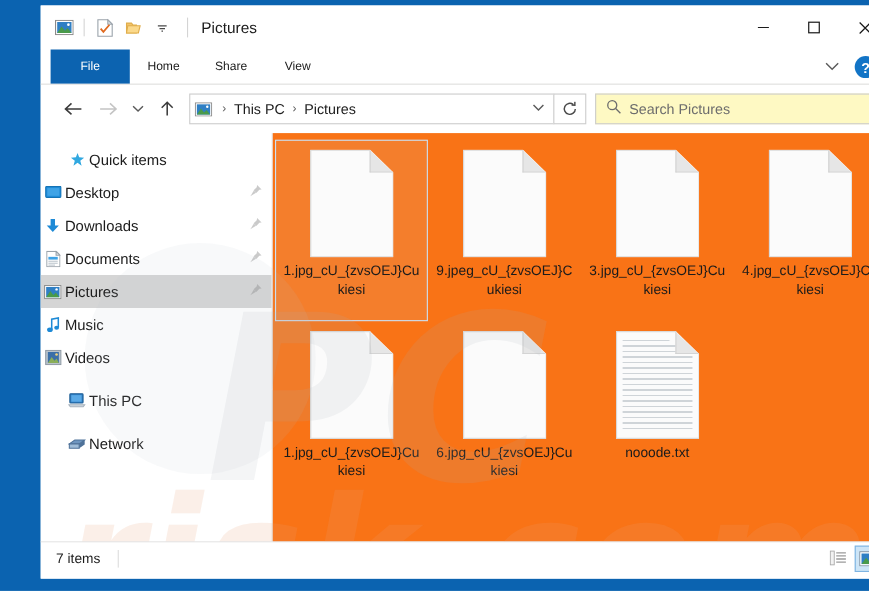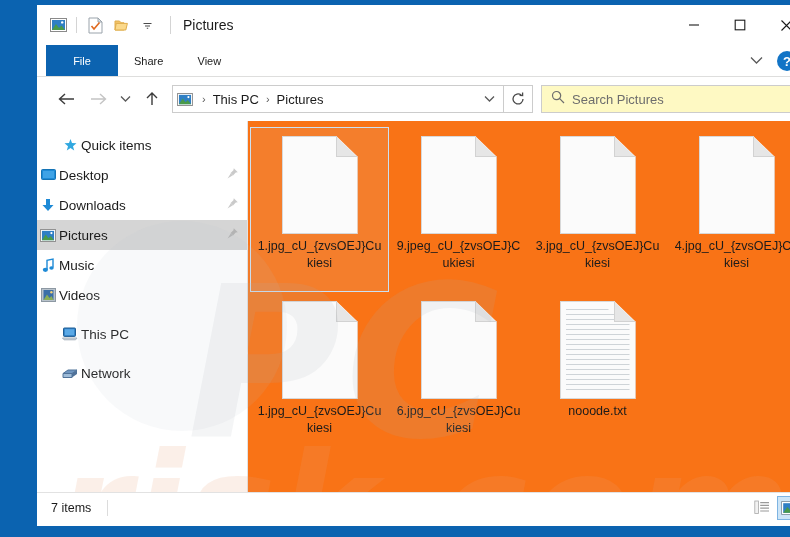--- a/index.html
+++ b/index.html
@@ -281,20 +281,21 @@
       <div class="wc">
         <svg width="13" height="13" viewBox="0 0 13 13">
             <path d="M1.5 1.5 L11.5 11.5 M11.5 1.5 L1.5 11.5" stroke="#1b1b1b" stroke-width="1.1"></path>
           </svg>
       </div>
     </div>
   </div>
 
   <div class="ribbon">
     <div class="tab file">File</div>
+    <div class="tab">Home</div>
     <div class="tab">Share</div>
     <div class="tab">View</div>
     <div class="ribbon-right">
       <div class="chev-down">
         <svg width="13" height="9" viewBox="0 0 13 9">
             <path d="M1 1.5 L6.5 7 L12 1.5" fill="none" stroke="#5a5a5a" stroke-width="1.3"></path>
           </svg>
       </div>
       <div class="help-btn">?</div>
     </div>
@@ -397,20 +398,37 @@
         </span>
         <span class="ni-label">Downloads</span>
         <span class="pin">
           <svg width="13" height="13" viewBox="0 0 13 13">
             <path d="M7.8 1.2 L11.8 5.2 L9.8 5.6 L7 8.4 L4.6 6 L7.4 3.2 Z" fill="#8c8c8c"></path>
             <path d="M4.8 6.2 L1.6 11.4 L6.8 8.2" fill="#8c8c8c"></path>
           </svg>
         </span>
       </div>
 
+      <div class="navitem lvl1">
+        <span class="ni-icon">
+          <svg width="13" height="15" viewBox="0 0 13 15">
+            <path d="M0.5 0.5 H9 L12.5 4 V14.5 H0.5 Z" fill="#ffffff" stroke="#9aa3ab"></path>
+            <path d="M9 0.5 L12.5 4 H9 Z" fill="#dfe4e8" stroke="#9aa3ab"></path>
+            <rect x="2" y="5.5" width="8.5" height="2.5" fill="#3fa3e6"></rect>
+            <path d="M2 9.5 H10.5 M2 11.3 H10.5 M2 13 H8" stroke="#b7c0c8" stroke-width="0.9"></path>
+          </svg>
+        </span>
+        <span class="ni-label">Documents</span>
+        <span class="pin">
+          <svg width="13" height="13" viewBox="0 0 13 13">
+            <path d="M7.8 1.2 L11.8 5.2 L9.8 5.6 L7 8.4 L4.6 6 L7.4 3.2 Z" fill="#8c8c8c"></path>
+            <path d="M4.8 6.2 L1.6 11.4 L6.8 8.2" fill="#8c8c8c"></path>
+          </svg>
+        </span>
+      </div>
 
       <div class="navitem lvl1 sel">
         <span class="ni-icon">
           <svg width="16" height="13" viewBox="0 0 17 14">
             <rect x="0.5" y="0.5" width="16" height="13" fill="#ffffff" stroke="#8a8a8a"></rect>
             <rect x="2" y="2" width="13" height="10" fill="#2f7fc4"></rect>
             <path d="M2 12 L6 6 L9 10 L11.5 7.5 L15 12 Z" fill="#4a9a4a"></path>
             <circle cx="12.2" cy="4.4" r="1.2" fill="#ffffff"></circle>
           </svg>
         </span>

